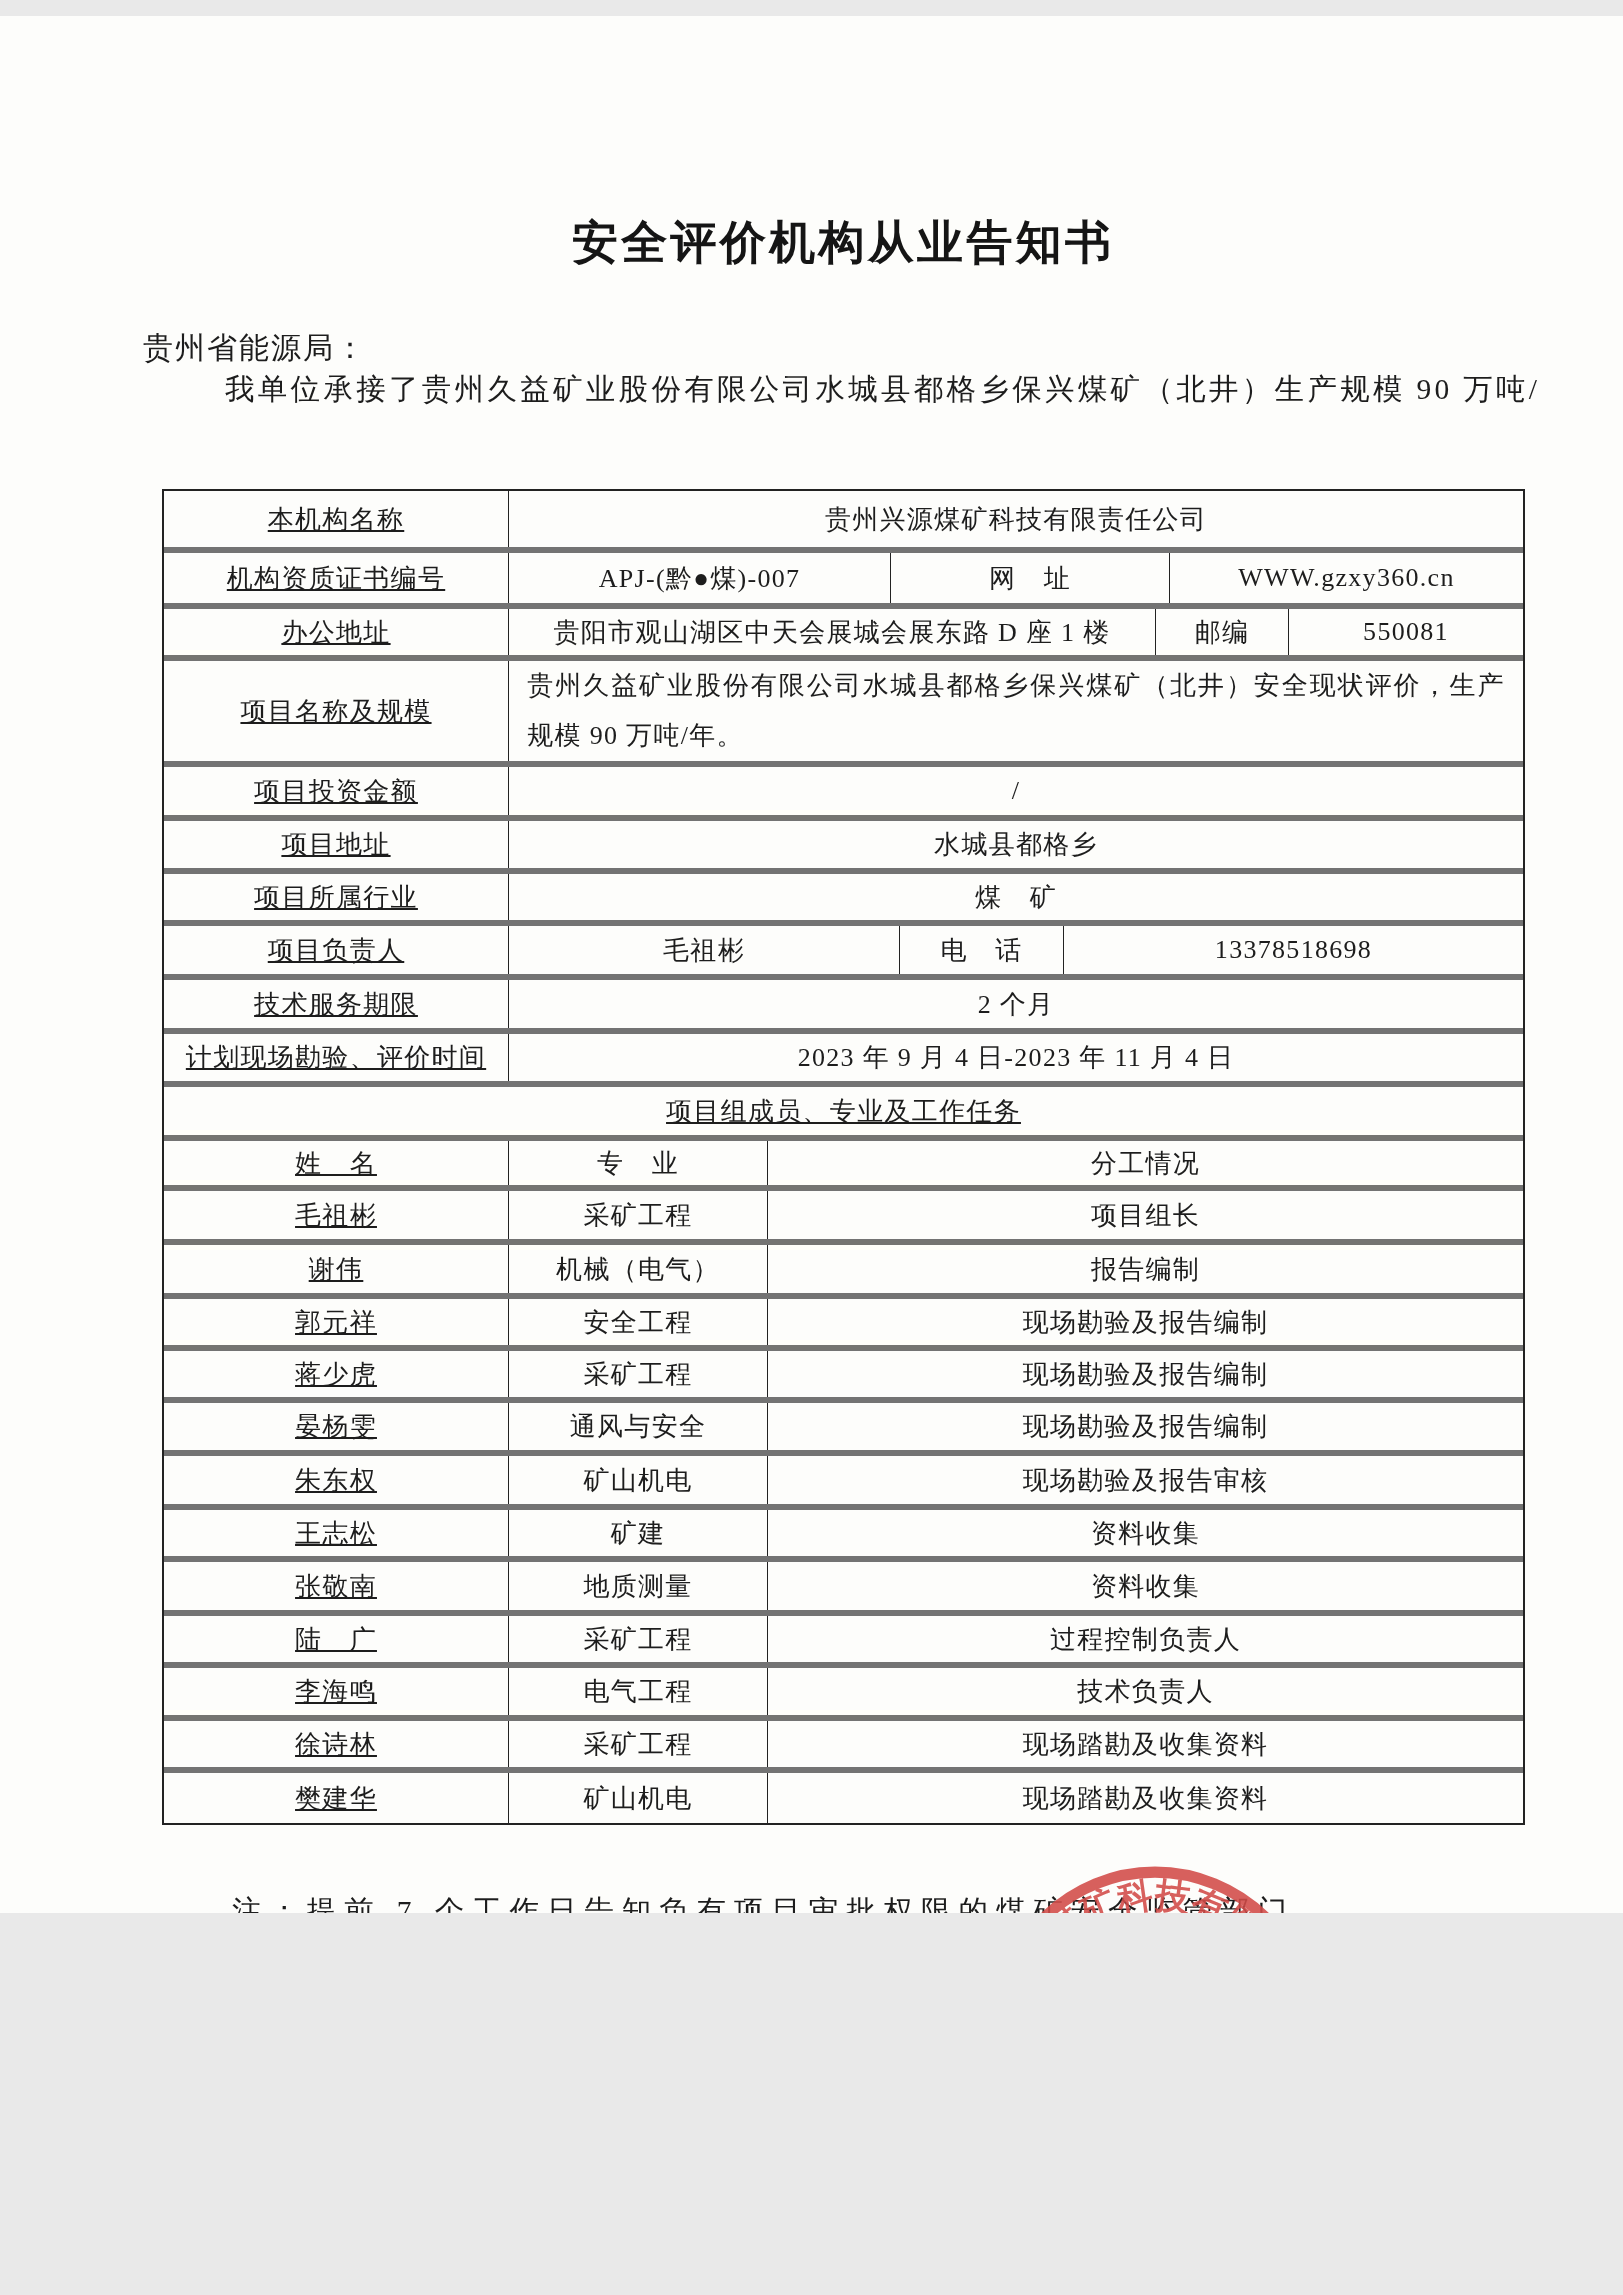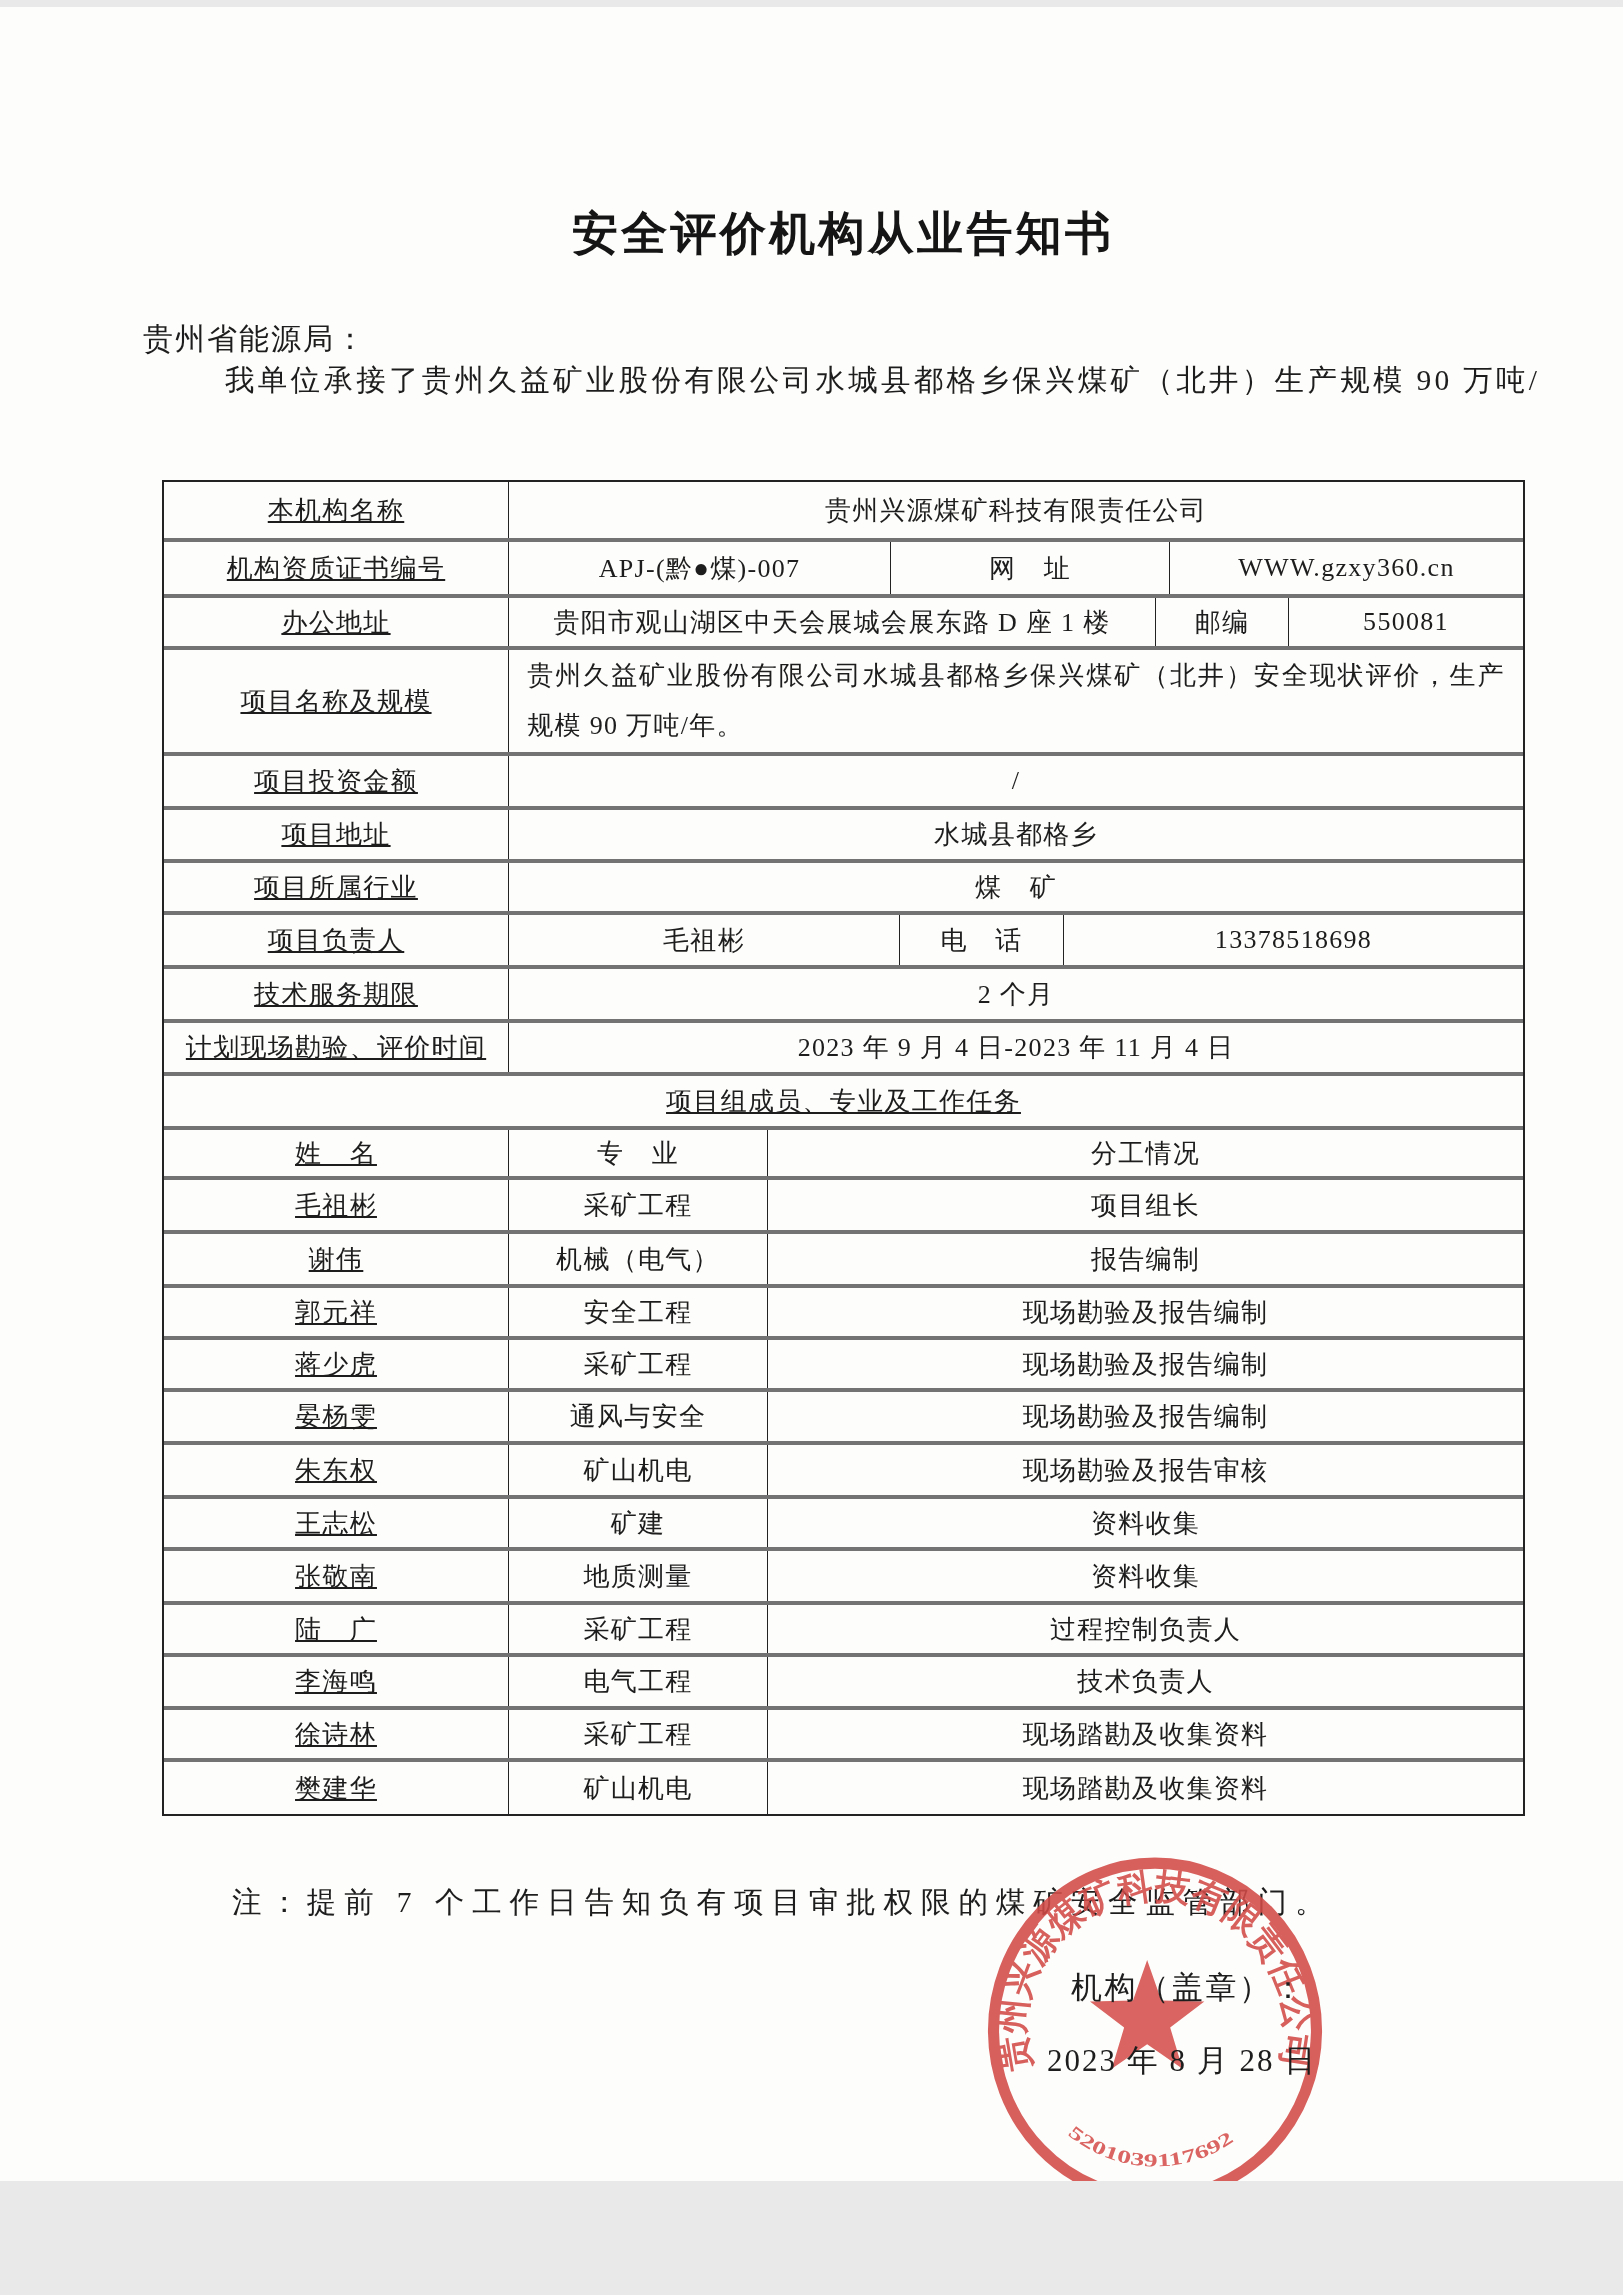--- a/index.html
+++ b/index.html
@@ -1,20 +1,20 @@
 <!DOCTYPE html>
 <html style="font-size:10.5px"><head>
 <meta charset="utf-8">
 <style>
   * { box-sizing: border-box; margin: 0; padding: 0; }
   html,body { background:#e9e9e9; }
   .page {
     position: relative;
-    width: 1623px; height: 2174px;
-    margin: 7px auto;
+    width: 1623px; height: 1897px;
+    margin: 16px auto;
     background: #fdfdfb;
     font-family: "Liberation Serif", "DejaVu Serif", serif;
     color: #1d1d1d;
     overflow: hidden;
     padding-left: 30px;
   }
   .title {
     position: absolute; left: 572px; top: 196px;
     font-size: 46px; font-weight: bold; letter-spacing: 3.3px;
     white-space: nowrap; color:#151515;
@@ -30,21 +30,21 @@
   .para-line2 {
     position: absolute; left: 143px; top: 412px;
     font-size: 29.5px; letter-spacing: 3.3px; white-space: nowrap;
   }
   .tbl {
     position: absolute; left: 162px; top: 473px; width: 1363px;
     border: 2.6px solid #222;
     z-index: 2;
   }
   .tr { display: flex; width: 100%; }
-  .tr + .tr { border-top: 4px solid #737373; }
+  .tr + .tr { border-top: 6px solid #737373; }
   .td {
     border-left: 1.3px solid #222;
     display: flex; align-items: center; justify-content: center;
     font-size: 26px; letter-spacing: 1.3px;
     padding: 0 7.9px; text-align: center;
     overflow: hidden;
   }
   .td:first-child { border-left: none; text-decoration: underline; }
   .td.left { justify-content: flex-start; text-align: justify; padding: 0 18.3px; align-items: center; }
   .td.wrap span { display: block; width: 100%; line-height: 50px; }

